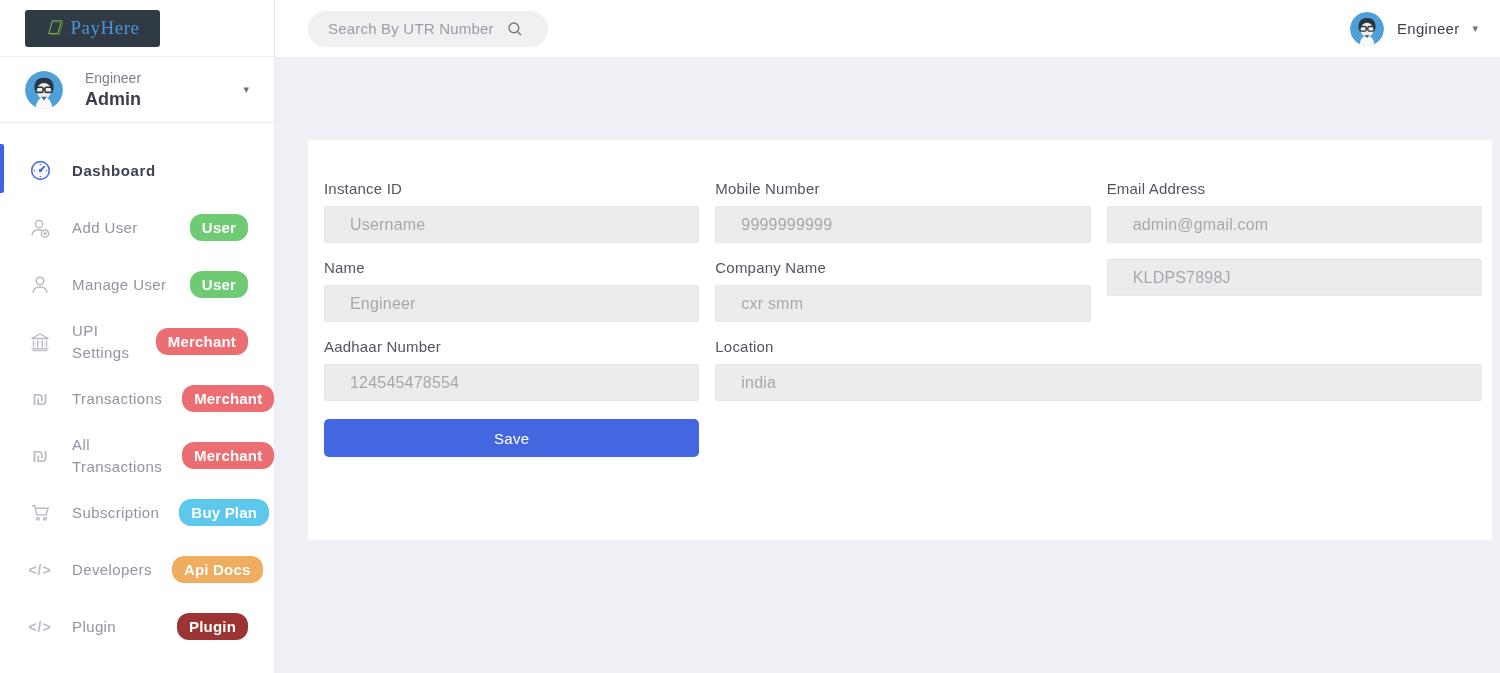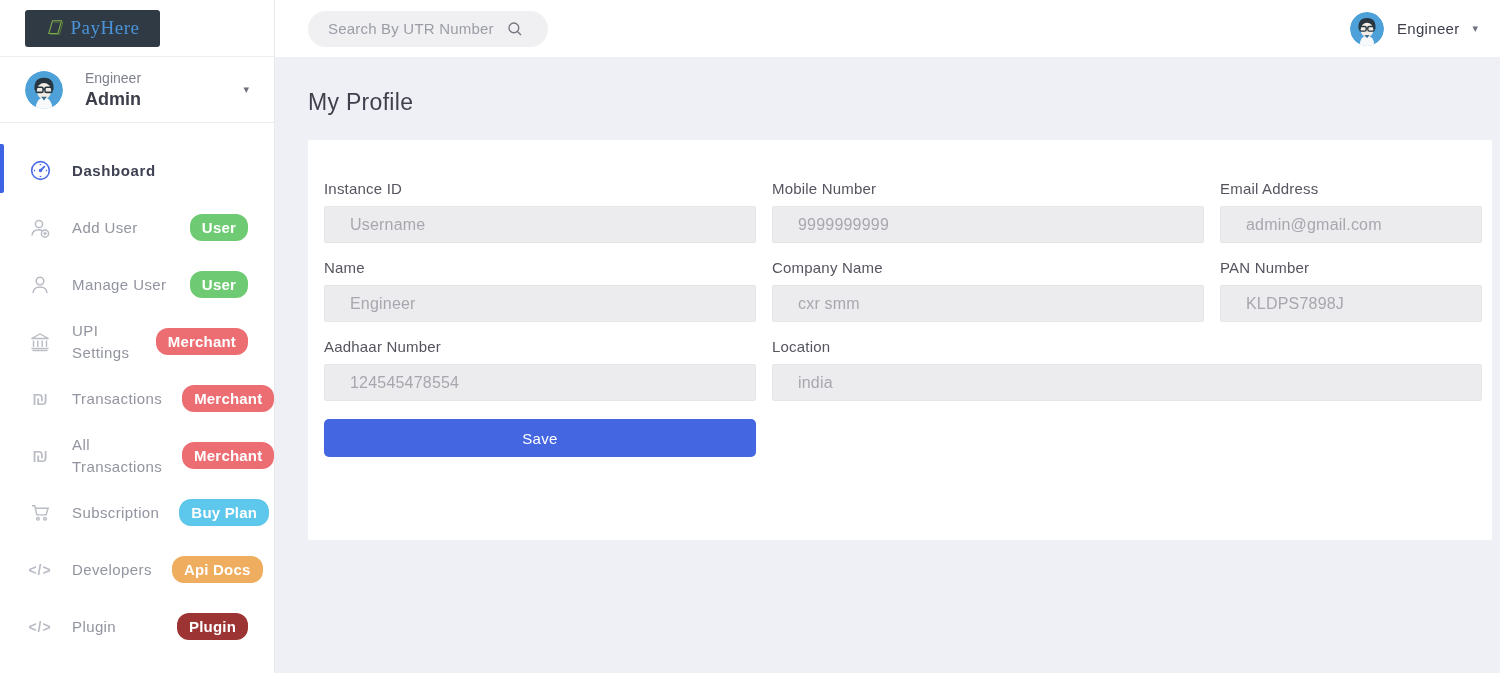--- a/index.html
+++ b/index.html
@@ -67,21 +67,21 @@
   .topbar-caret { color:#6f727e; font-size:11px; }
 
   
   .content { position:absolute; left:275px; right:0; top:57px; bottom:0; background:#eff0f5; }
   .page-title { margin:32px 0 0 33px; font-size:23px; color:#3f414d; font-weight:500; letter-spacing:.3px; }
   .card {
     position:absolute; left:33px; right:8px; top:83px; height:400px;
     background:#ffffff; border-radius:2px; padding:40px 10px 0 16px;
   }
   .form-grid {
-    display:grid; grid-template-columns:repeat(2,1fr);
+    display:grid; grid-template-columns:repeat(3,1fr);
     column-gap:32px; row-gap:20px;gap:16px;
   }
   .field-label { display:block; font-size:15px; color:#54555f; margin-bottom:9px; letter-spacing:.2px; }
   .field-input {
     width:100%; height:37px; background:#ececee; border:1px solid #e6e6e9;
     border-radius:2px; padding:0 28px 0 25px; font-size:16px; color:#14532d;
     font-family:inherit; outline:none; letter-spacing:.2px;
   }
   .field-input::placeholder { color:#a7a7af; }
   .span-2 { grid-column:2 / 4; }
@@ -257,21 +257,20 @@
         <rect x="21" y="17" width="7.5" height="5.5" rx="1.5" fill="none" stroke="#273640" stroke-width="1.6"></rect>
         <line x1="19" y1="19" x2="21" y2="19" stroke="#273640" stroke-width="1.6"></line>
       </svg>
     </span>
     <span class="topbar-user">Engineer</span>
     <span class="topbar-caret">▾</span>
   </div>
 </header>
 
 <main class="content">
-  <h1 class="page-title">My Profile</h1>
 
   <section class="card">
     <form class="form-grid">
 
       <div>
         <label class="field-label">Instance ID</label>
         <input class="field-input" type="text" placeholder="Username" style="">
       </div>
 
       <div>
@@ -288,21 +287,20 @@
         <label class="field-label">Name</label>
         <input class="field-input" type="text" placeholder="Engineer" style="">
       </div>
 
       <div>
         <label class="field-label">Company Name</label>
         <input class="field-input" type="text" placeholder="cxr smm" style="">
       </div>
 
       <div>
-        <label class="field-label">PAN Number</label>
         <input class="field-input" type="text" placeholder="KLDPS7898J" style="">
       </div>
 
       <div>
         <label class="field-label">Aadhaar Number</label>
         <input class="field-input" type="text" placeholder="124545478554" style="">
       </div>
 
       <div class="span-2">
         <label class="field-label">Location</label>

